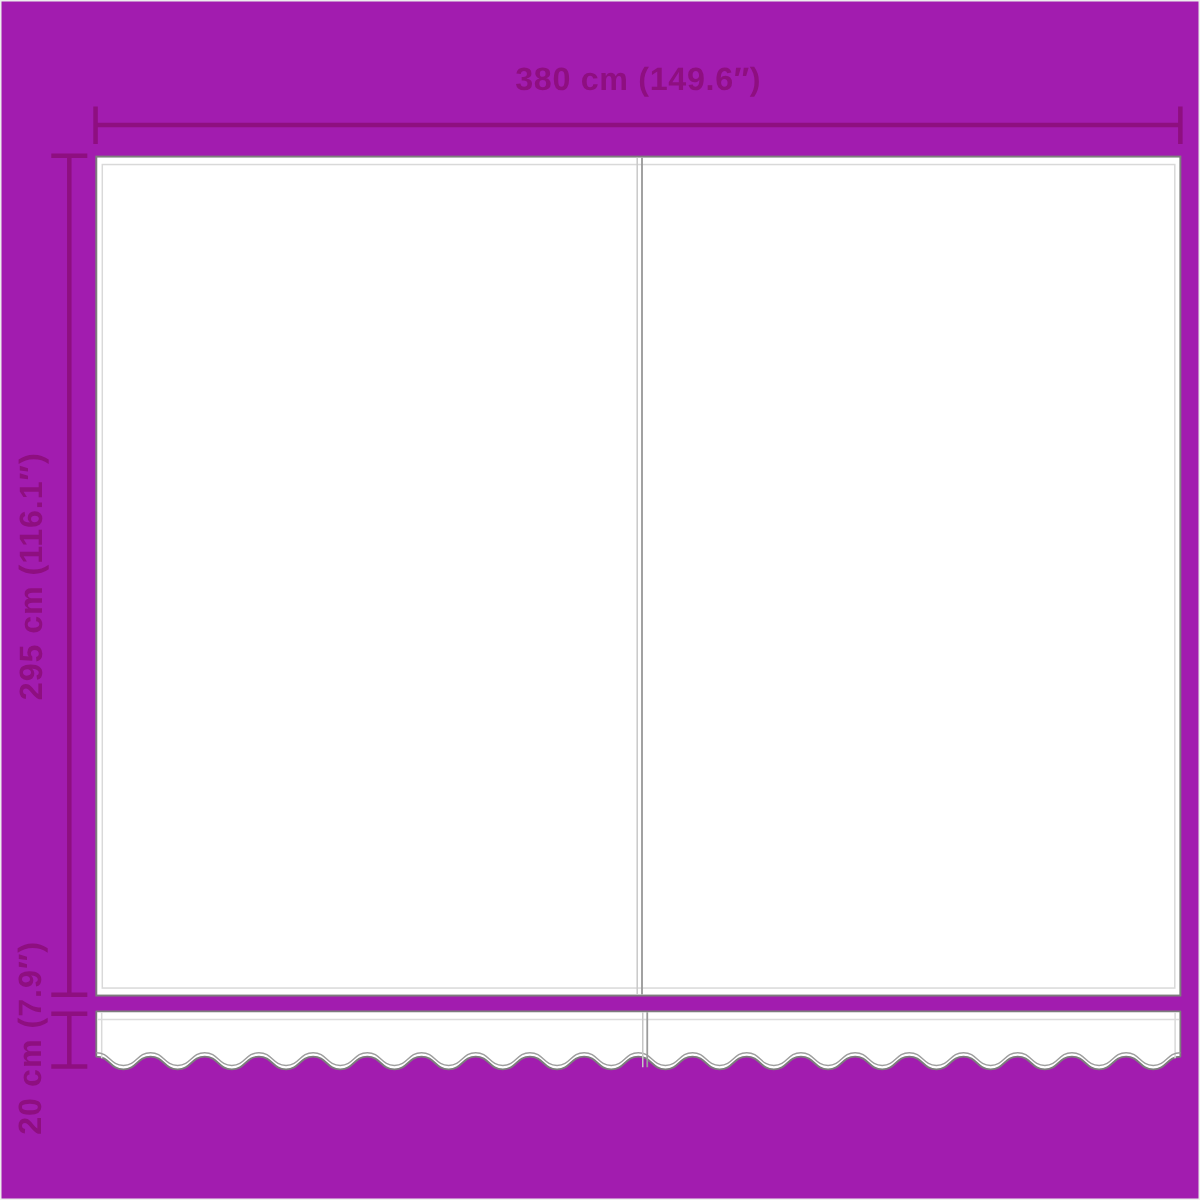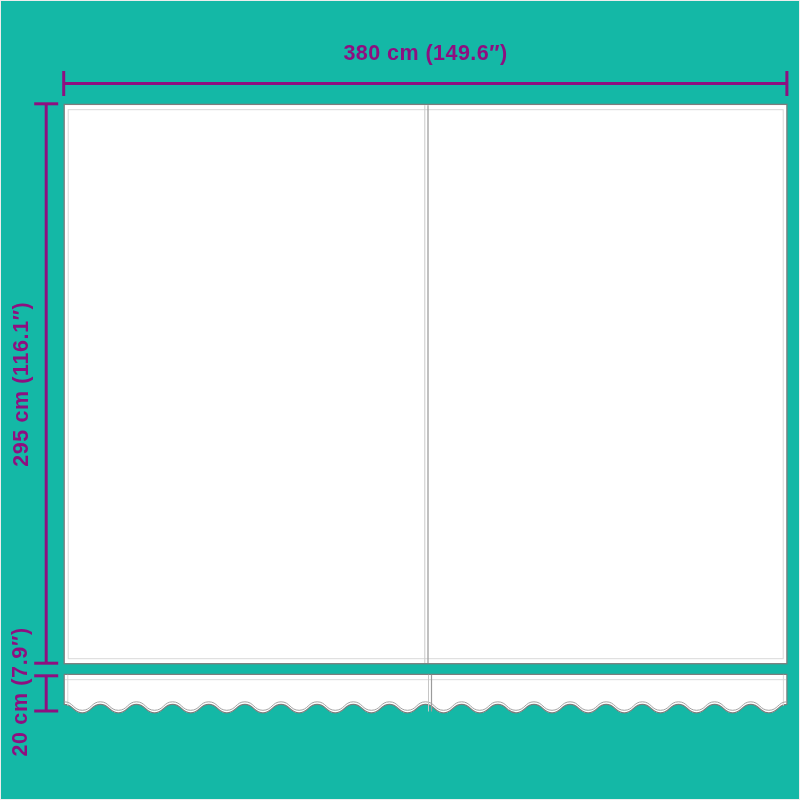--- a/index.html
+++ b/index.html
@@ -1,16 +1,16 @@
 <!DOCTYPE html>
 <html><head>
 <meta charset="utf-8">
 <style>
   html,body{margin:0;padding:0;background:#fff;}
-  #page{width:800px;height:800px;position:relative;box-sizing:border-box;border:1px solid #ededed;background:#14b8a6;overflow:hidden;}
+  #page{width:800px;height:800px;position:relative;box-sizing:border-box;border:1px solid #ededed;background:#a21caf;overflow:hidden;}
   svg{position:absolute;left:-1px;top:-1px;}
   text{font-family:"Liberation Sans",sans-serif;font-weight:bold;fill:#8E0F80;}
 </style>
 </head>
 <body>
 <div id="page">
 <svg width="800" height="800" viewBox="0 0 800 800">
 
   <rect x="64.2" y="104.4" width="722.7" height="559.3" fill="#fff" stroke="#7d7d7d" stroke-width="1.3"></rect>
 

